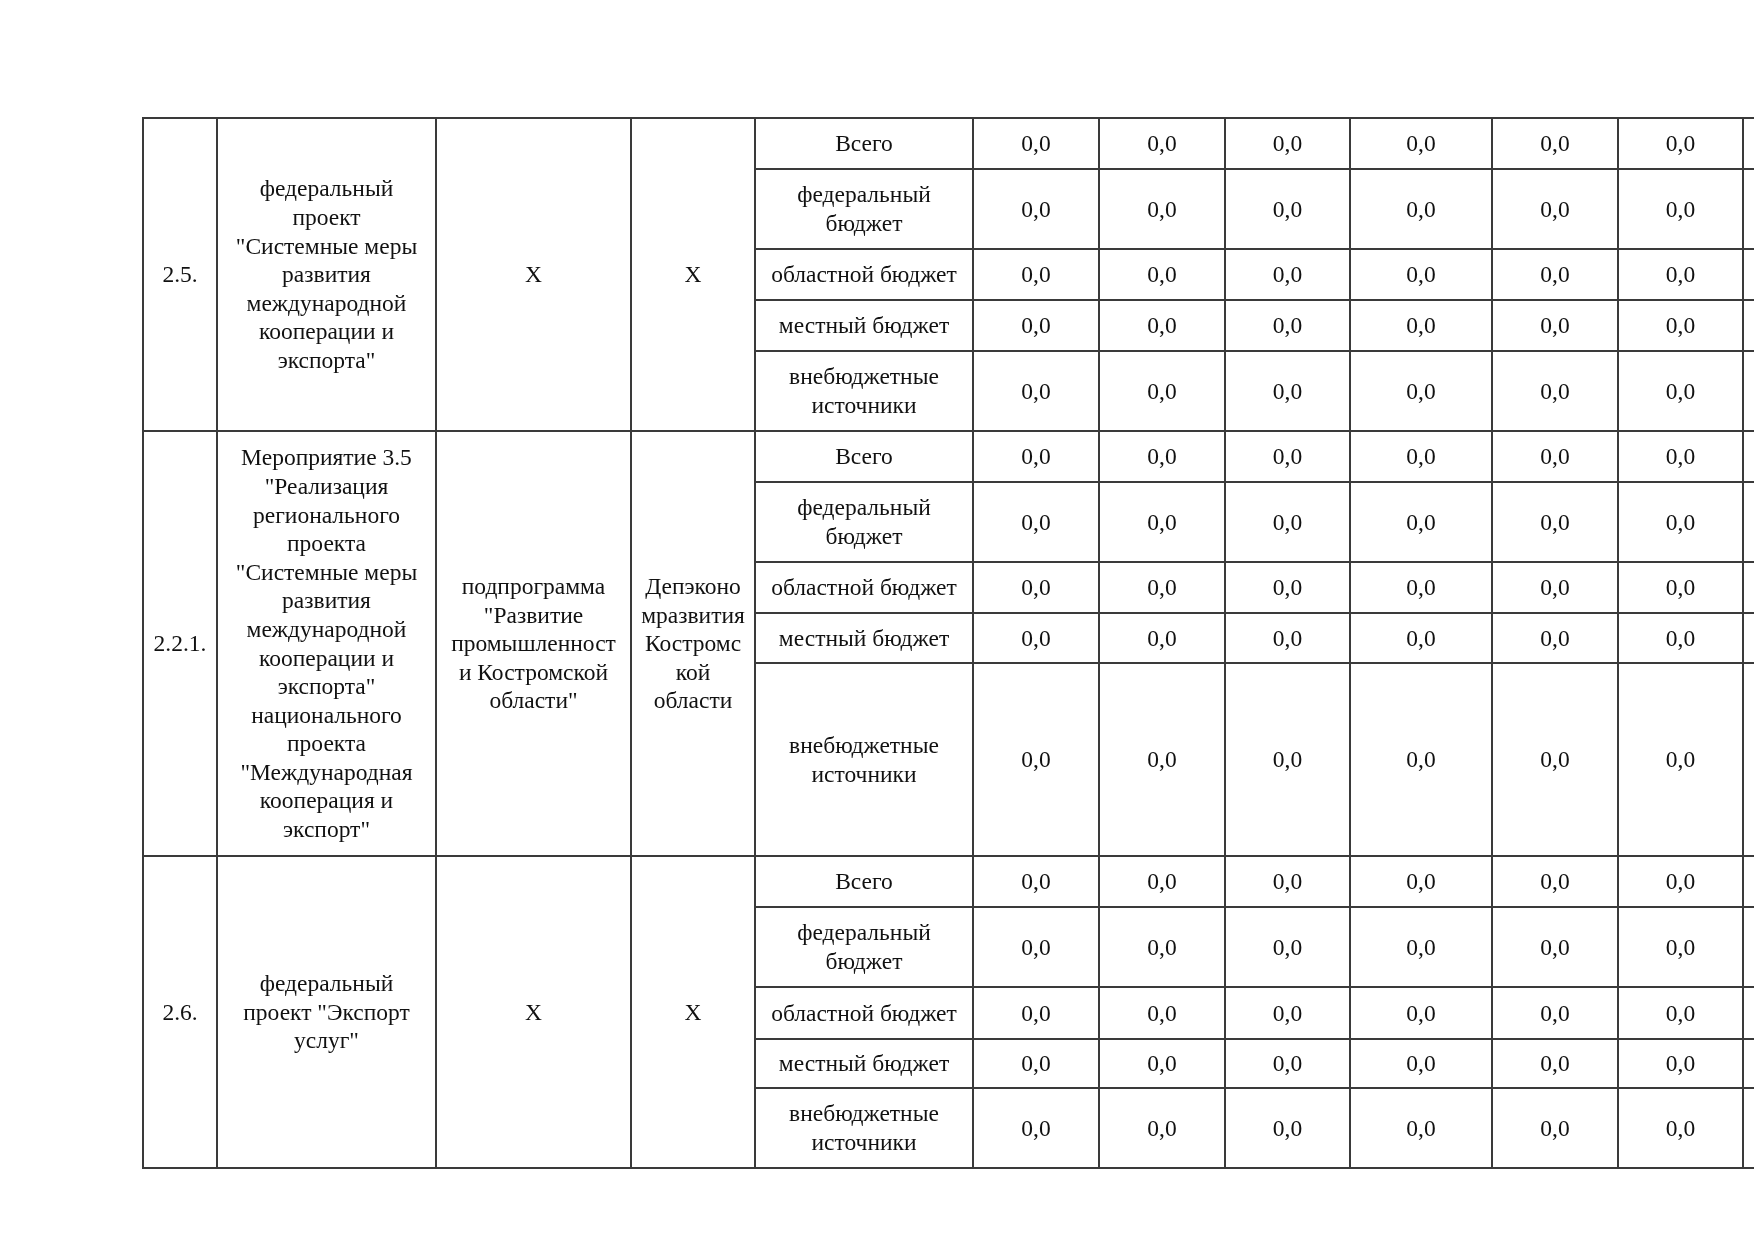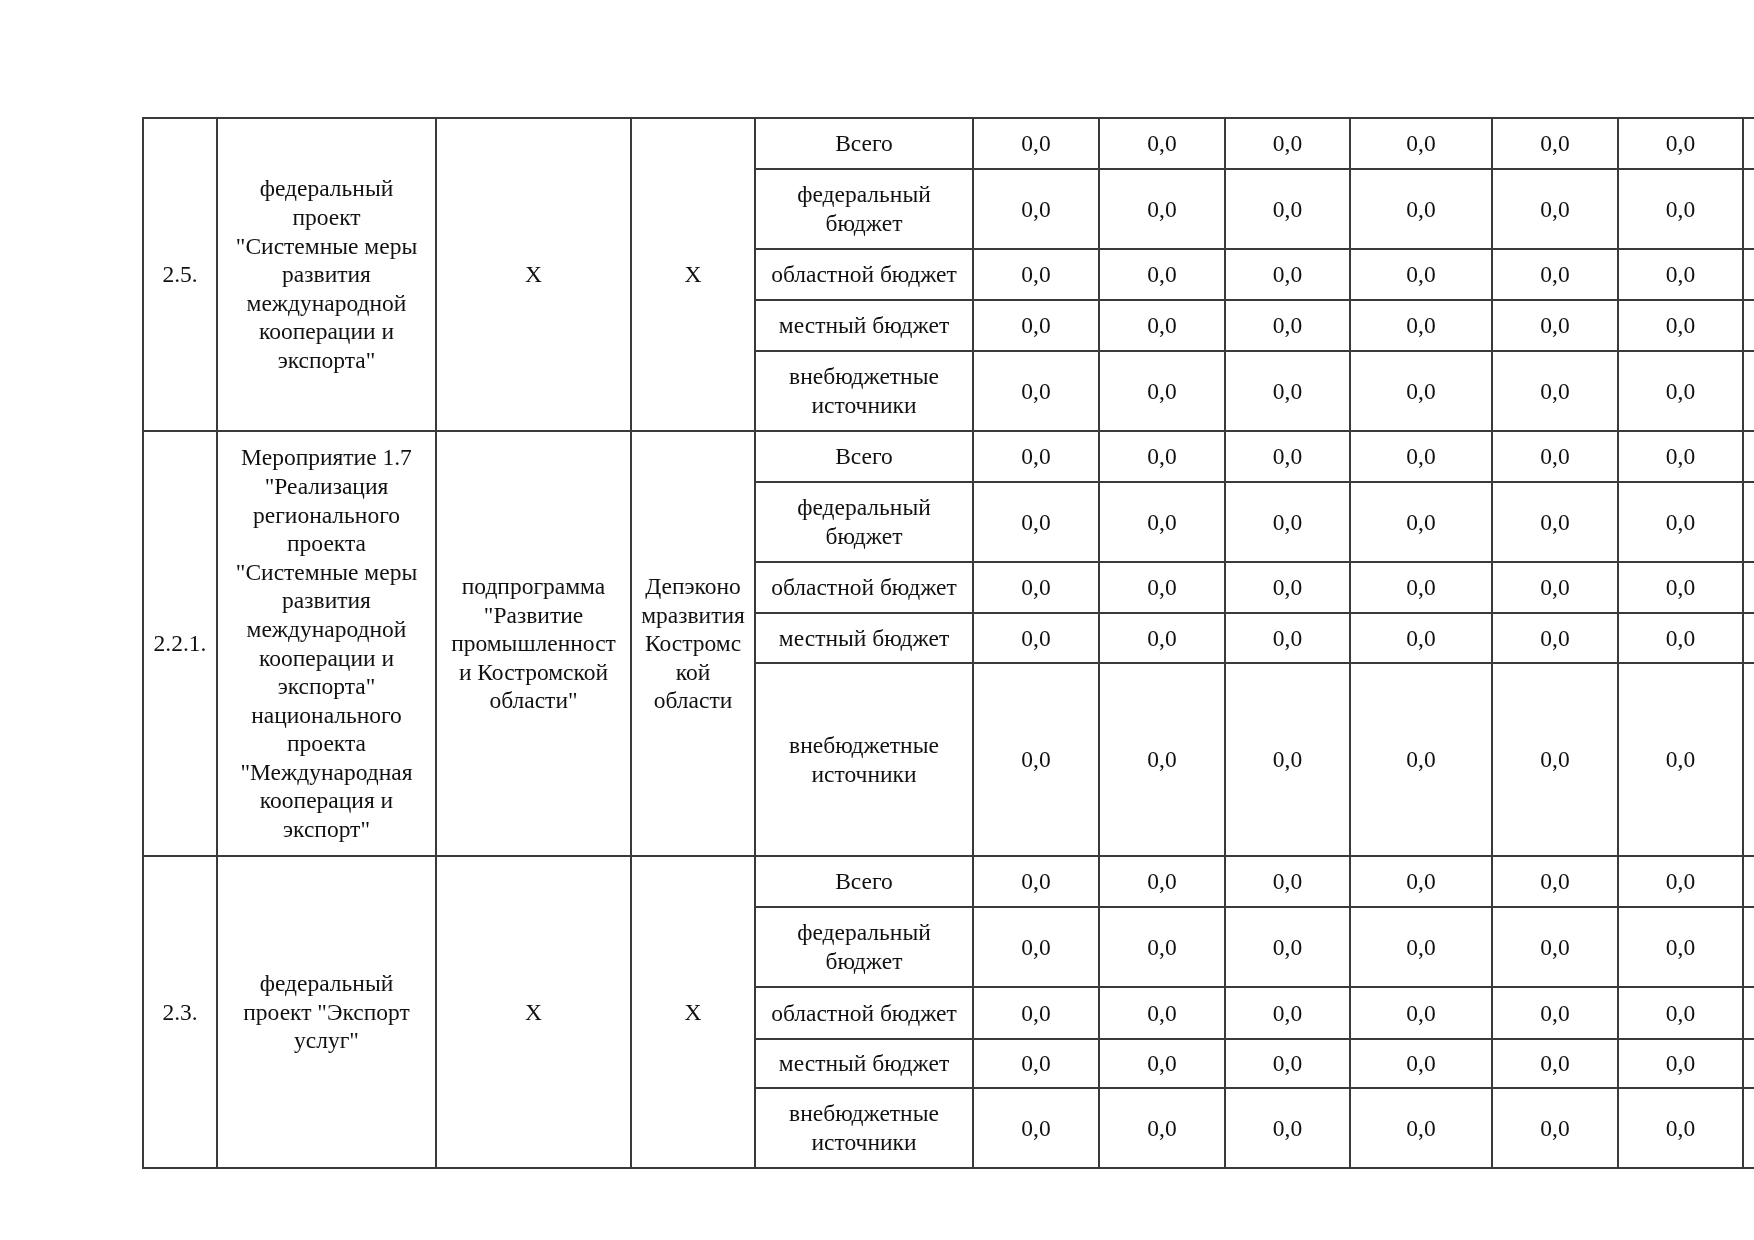--- a/index.html
+++ b/index.html
@@ -80,21 +80,21 @@
       <div class="cell" style="left: 1225px; width: 125px; top: 351px; height: 80px;">0,0</div>
       <div class="cell" style="left: 1350px; width: 142px; top: 351px; height: 80px;">0,0</div>
       <div class="cell" style="left: 1492px; width: 126px; top: 351px; height: 80px;">0,0</div>
       <div class="cell" style="left: 1618px; width: 125px; top: 351px; height: 80px;">0,0</div>
       <div class="hl" style="left: 142px; top: 430px; width: 1612px;"></div>
       <div class="hl" style="left: 754px; top: 481px; width: 1000px;"></div>
       <div class="hl" style="left: 754px; top: 561px; width: 1000px;"></div>
       <div class="hl" style="left: 754px; top: 612px; width: 1000px;"></div>
       <div class="hl" style="left: 754px; top: 662px; width: 1000px;"></div>
       <div class="cell" style="left: 143px; width: 74px; top: 431px; height: 425px;">2.2.1.</div>
-      <div class="cell" style="left: 217px; width: 219px; top: 431px; height: 425px;">Мероприятие 1.7
+      <div class="cell" style="left: 217px; width: 219px; top: 431px; height: 425px;">Мероприятие 3.5
 "Реализация
 регионального
 проекта
 "Системные меры
 развития
 международной
 кооперации и
 экспорта"
 национального
 проекта
@@ -147,21 +147,21 @@
       <div class="cell" style="left: 1225px; width: 125px; top: 663px; height: 193px;">0,0</div>
       <div class="cell" style="left: 1350px; width: 142px; top: 663px; height: 193px;">0,0</div>
       <div class="cell" style="left: 1492px; width: 126px; top: 663px; height: 193px;">0,0</div>
       <div class="cell" style="left: 1618px; width: 125px; top: 663px; height: 193px;">0,0</div>
       <div class="hl" style="left: 142px; top: 855px; width: 1612px;"></div>
       <div class="hl" style="left: 142px; top: 1167px; width: 1612px;"></div>
       <div class="hl" style="left: 754px; top: 906px; width: 1000px;"></div>
       <div class="hl" style="left: 754px; top: 986px; width: 1000px;"></div>
       <div class="hl" style="left: 754px; top: 1038px; width: 1000px;"></div>
       <div class="hl" style="left: 754px; top: 1087px; width: 1000px;"></div>
-      <div class="cell" style="left: 143px; width: 74px; top: 856px; height: 312px;">2.3.</div>
+      <div class="cell" style="left: 143px; width: 74px; top: 856px; height: 312px;">2.6.</div>
       <div class="cell" style="left: 217px; width: 219px; top: 856px; height: 312px;">федеральный
 проект "Экспорт
 услуг"</div>
       <div class="cell" style="left: 436px; width: 195px; top: 856px; height: 312px;">X</div>
       <div class="cell" style="left: 631px; width: 124px; padding: 0px 2px; top: 856px; height: 312px;">X</div>
       <div class="cell" style="left: 755px; width: 218px; padding: 0px 2px; top: 856px; height: 51px;">Всего</div>
       <div class="cell" style="left: 973px; width: 126px; top: 856px; height: 51px;">0,0</div>
       <div class="cell" style="left: 1099px; width: 126px; top: 856px; height: 51px;">0,0</div>
       <div class="cell" style="left: 1225px; width: 125px; top: 856px; height: 51px;">0,0</div>
       <div class="cell" style="left: 1350px; width: 142px; top: 856px; height: 51px;">0,0</div>

